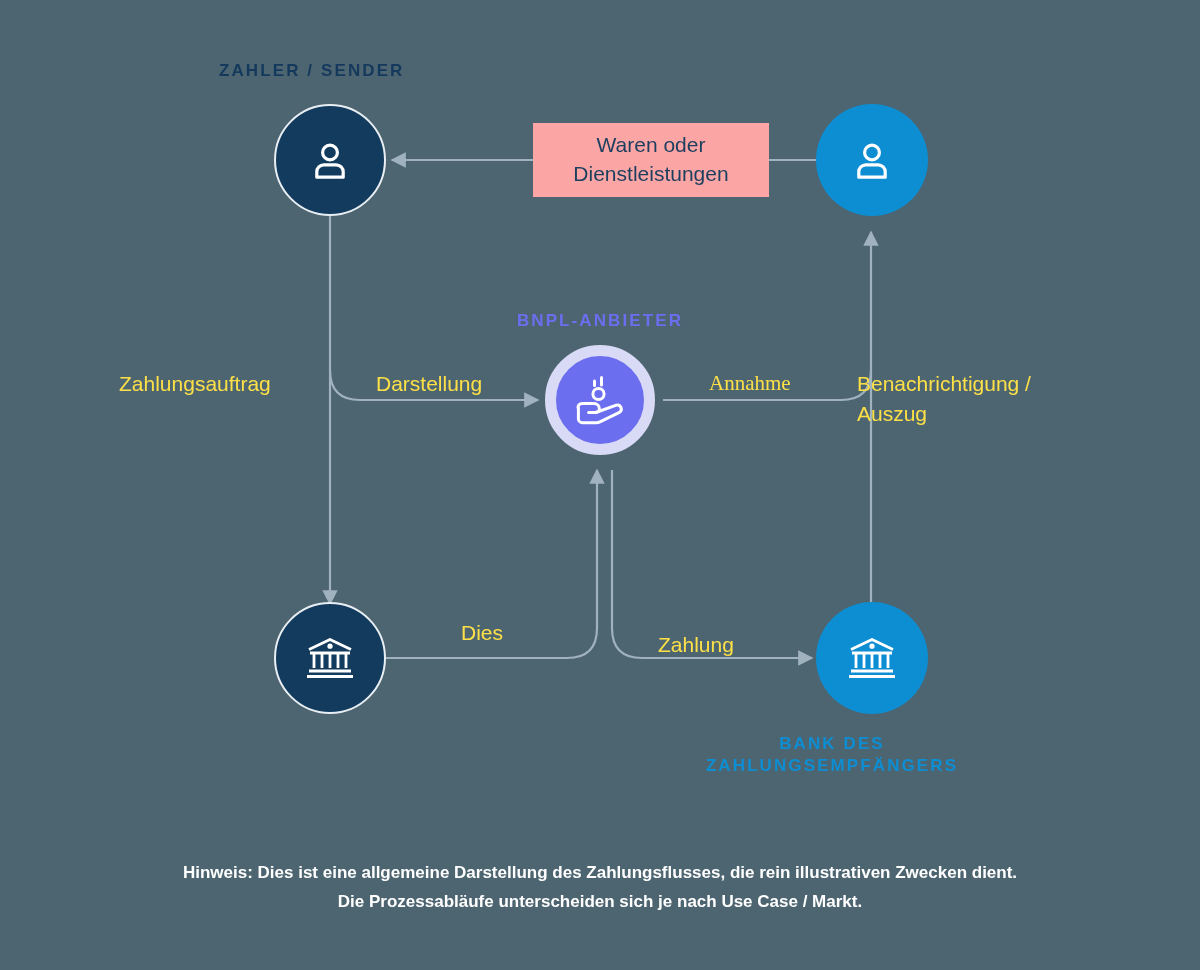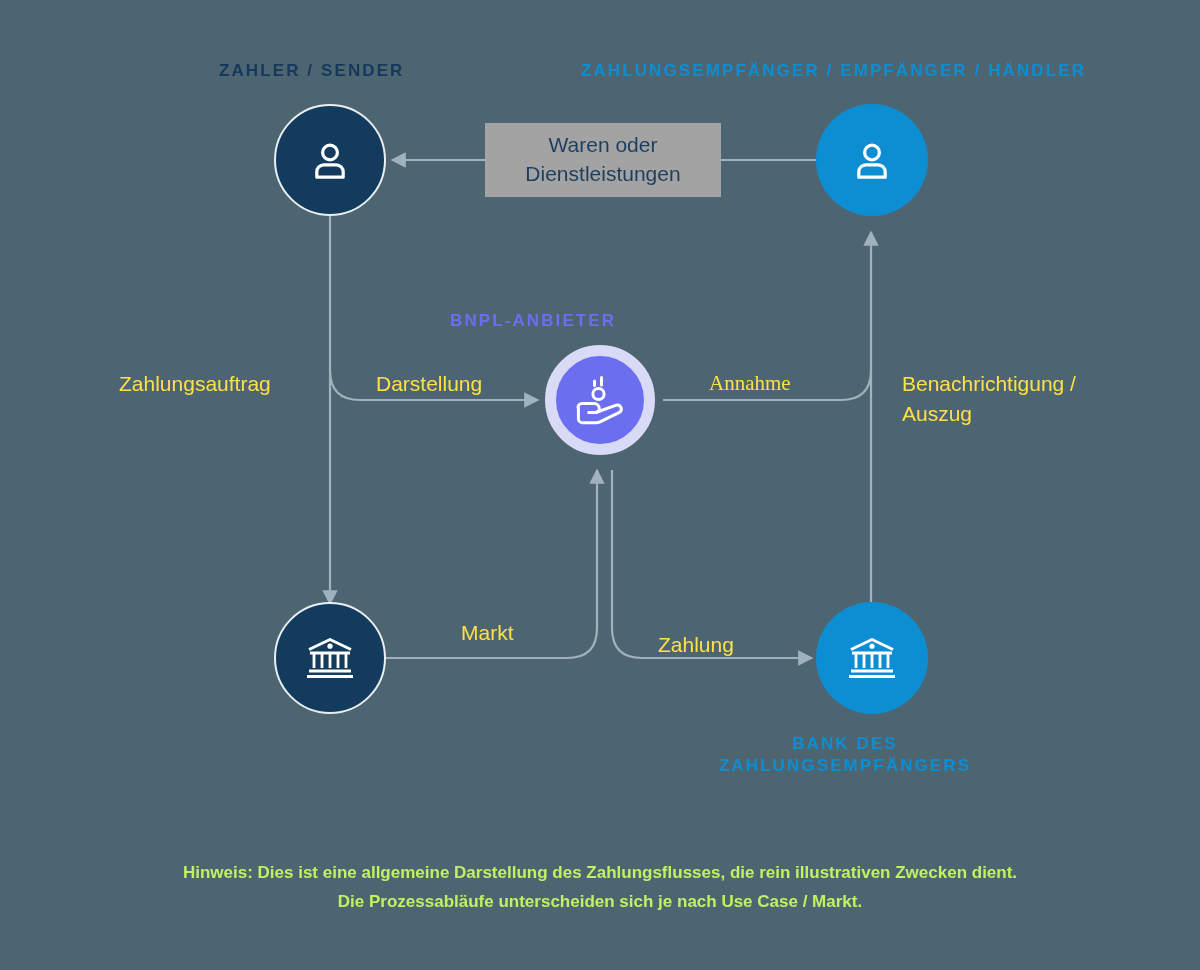--- a/index.html
+++ b/index.html
@@ -74,40 +74,41 @@
     color: #fde047;
     font-size: 21px;
     line-height: 1.42;
     white-space: pre-line;
   }
 
   
   .goods-box {
     position: absolute;
     z-index: 4;
-    background: #a3a3a3;
+    background: #fca5a5;
     color: #1c3f5f;
     font-size: 21px;
     line-height: 1.38;
     text-align: center;
     display: flex;
     align-items: center;
     justify-content: center;
     white-space: pre-line;
     box-sizing: border-box;
+    margin-left: 48px;
   }
 
   
   .footnote {
     position: absolute;
     z-index: 4;
     left: 0;
     width: 1200px;
     text-align: center;
-    color: #bef264;
+    color: #ffffff;
     font-size: 17px;
     font-weight: bold;
     line-height: 1.72;
     white-space: pre-line;
   }
 </style>
 </head>
 <body>
 
 <div class="stage">
@@ -147,36 +148,35 @@
   <div class="caption cap-dark" style="left:219px; top:60px; width:420px;">ZAHLER / SENDER</div>
 
   <div class="node node-blue" style="left:816px; top:104px; width:112px; height:112px;">
     <span>
       <svg width="46" height="46" viewBox="0 0 46 46" fill="none" stroke="#ffffff" stroke-width="3.2">
         <circle cx="23" cy="15.5" r="7.4"></circle>
         <path d="M9.8,40.2 v-5.4 a7,7 0 0 1 7,-7 h12.4 a7,7 0 0 1 7,7 v5.4 z" stroke-linejoin="round"></path>
       </svg>
     </span>
   </div>
-  <div class="caption cap-blue" style="left:581px; top:60px; width:620px;">ZAHLUNGSEMPFÄNGER / EMPFÄNGER / HÄNDLER</div>
 
   <div class="node node-purple" style="left:545px; top:345px; width:110px; height:110px;">
     <span>
       <svg width="54" height="52" viewBox="0 0 54 52" fill="none" stroke="#ffffff" stroke-width="3" stroke-linecap="round" stroke-linejoin="round">
         <circle cx="25.5" cy="20" r="5.6"></circle>
         <path d="M21.5,11.5 v-4.5" stroke-width="3"></path>
         <path d="M28.5,11 v-7.5" stroke-width="3"></path>
         <path d="M5,33.5 a4,4 0 0 1 4,-4 h12 a5.4,5.4 0 0 1 5.4,5.4
                  a3.6,3.6 0 0 1 -3.6,3.6 h-7.2"></path>
         <path d="M22.8,38.5 l20.5,-7.4 a4,4 0 0 1 3.2,7.2 l-19.6,9.6
                  a8,8 0 0 1 -3.5,0.8 h-14 a4,4 0 0 1 -4,-4 v-10.8"></path>
       </svg>
     </span>
   </div>
-  <div class="caption cap-purple" style="left:450px; top:310px; width:300px; ">BNPL-ANBIETER</div>
+  <div class="caption cap-purple" style="left:450px; top:310px; width:300px; text-align:center;">BNPL-ANBIETER</div>
 
   <div class="node node-dark" style="left:274px; top:602px; width:112px; height:112px;">
     <span>
       <svg width="50" height="44" viewBox="0 0 50 44" fill="none" stroke="#ffffff" stroke-width="2.8">
         <path d="M4,13.5 L25,3.5 L46,13.5" stroke-linejoin="round"></path>
         <circle cx="25" cy="10.2" r="2.6" fill="#ffffff" stroke="none"></circle>
         <path d="M9,18 v14 M17,18 v14 M25,18 v14 M33,18 v14 M41,18 v14"></path>
         <path d="M5,17 h40 M4,35 h42 M2,40.5 h46"></path>
       </svg>
     </span>
@@ -185,35 +185,35 @@
   <div class="node node-blue" style="left:816px; top:602px; width:112px; height:112px;">
     <span>
       <svg width="50" height="44" viewBox="0 0 50 44" fill="none" stroke="#ffffff" stroke-width="2.8">
         <path d="M4,13.5 L25,3.5 L46,13.5" stroke-linejoin="round"></path>
         <circle cx="25" cy="10.2" r="2.6" fill="#ffffff" stroke="none"></circle>
         <path d="M9,18 v14 M17,18 v14 M25,18 v14 M33,18 v14 M41,18 v14"></path>
         <path d="M5,17 h40 M4,35 h42 M2,40.5 h46"></path>
       </svg>
     </span>
   </div>
-  <div class="caption cap-blue" style="left:645px; top:733px; width:400px; text-align:center;">BANK DES
+  <div class="caption cap-blue" style="left:632px; top:733px; width:400px; text-align:center;">BANK DES
 ZAHLUNGSEMPFÄNGERS</div>
 
   <div class="goods-box" style="left:485px; top:123px; width:236px; height:74px;">Waren oder
 Dienstleistungen</div>
 
   <div class="flow-label" style="left:119px; top:369px; width:250px;">Zahlungsauftrag</div>
 
   <div class="flow-label" style="left:376px; top:369px; width:200px;">Darstellung</div>
 
   <div class="flow-label" style="left:709px; top:369px; width:200px;font-family:Liberation Serif, serif;">Annahme</div>
 
-  <div class="flow-label" style="left:902px; top:369px; width:260px;">Benachrichtigung /
+  <div class="flow-label" style="left:857px; top:369px; width:260px;">Benachrichtigung /
 Auszug</div>
 
-  <div class="flow-label" style="left:461px; top:618px; width:140px;">Markt</div>
+  <div class="flow-label" style="left:461px; top:618px; width:140px;">Dies</div>
 
   <div class="flow-label" style="left:658px; top:618px; width:160px;margin-top:12px;">Zahlung</div>
 
   <div class="footnote" style="top:858px;">Hinweis: Dies ist eine allgemeine Darstellung des Zahlungsflusses, die rein illustrativen Zwecken dient.
 Die Prozessabläufe unterscheiden sich je nach Use Case / Markt.</div>
 
 </div>
 
 </body></html>

